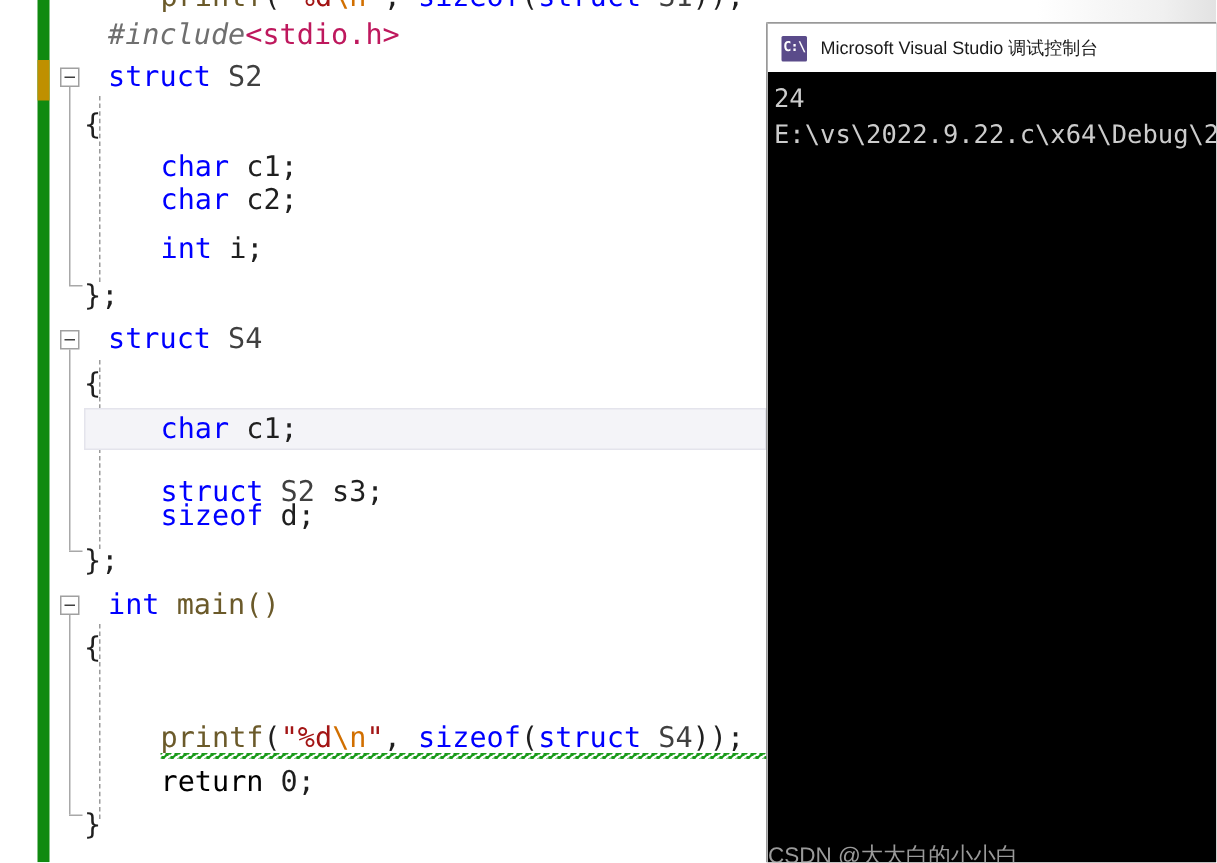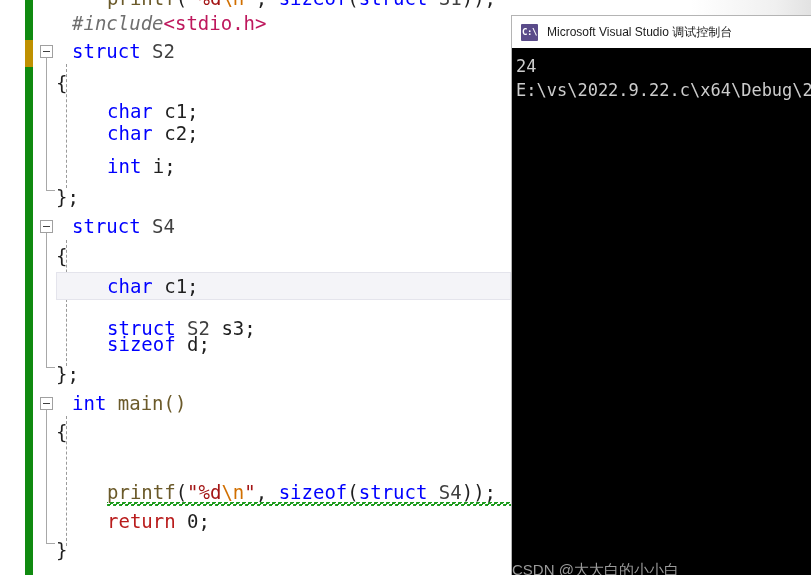--- a/index.html
+++ b/index.html
@@ -104,21 +104,21 @@
     color: #1f1f1f;
   }
   .tok-pre      { color: #6f6f6f; font-style: italic; }
   .tok-header   { color: #be185d; }
   .tok-kw       { color: #0000ff; }
   .tok-type     { color: #404040; }
   .tok-ident    { color: #1f1f1f; }
   .tok-func     { color: #6b5a2a; }
   .tok-str      { color: #a31515; }
   .tok-esc      { color: #d16f00; }
-  .tok-ctl      { color: #b91c1c; }
+  .tok-ctl      { color: #000000; }
   .tok-punc     { color: #1f1f1f; }
   .tok-brace    { color: #1f1f1f; }
 
   
   .squiggle {
     position: absolute;
     height: 4px;
     background-image: repeating-linear-gradient(
       135deg,
       #1a9a1a 0px, #1a9a1a 1.2px,

